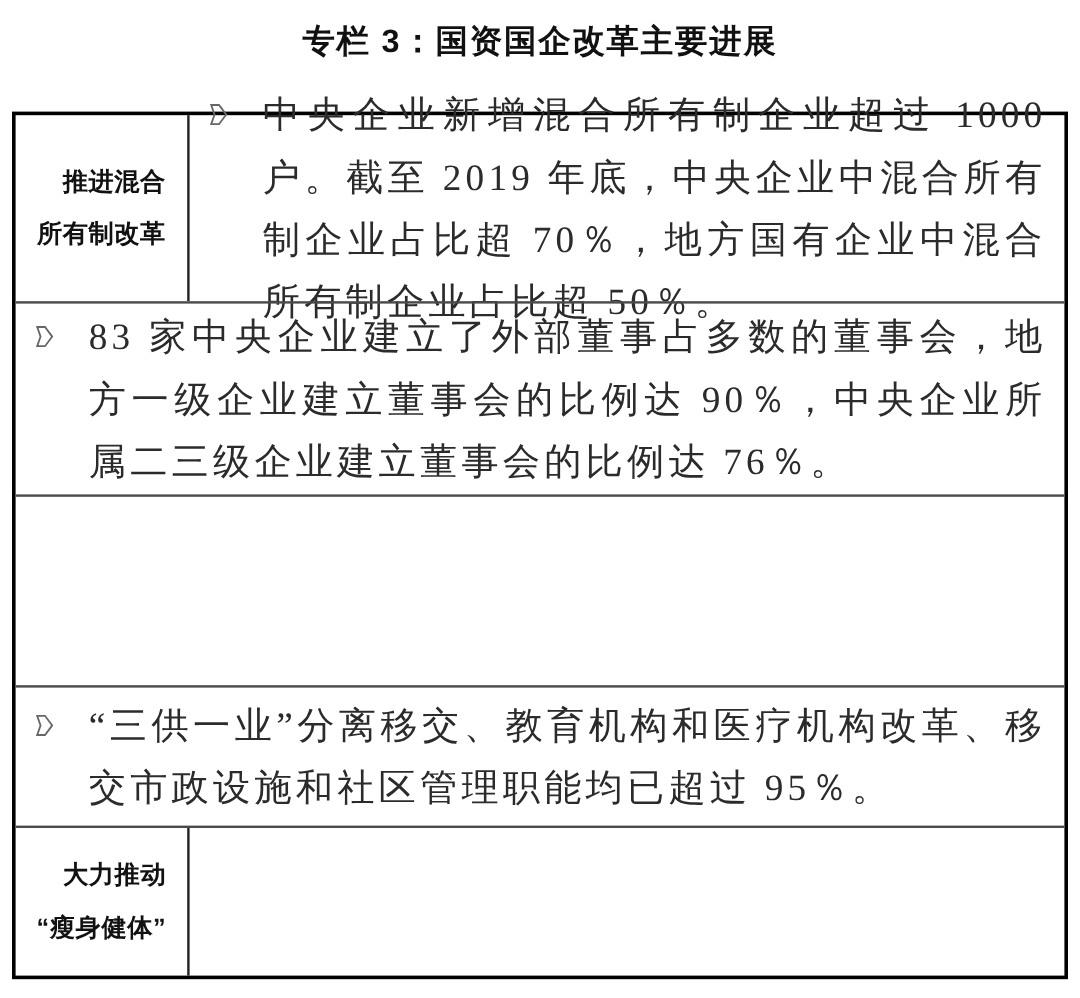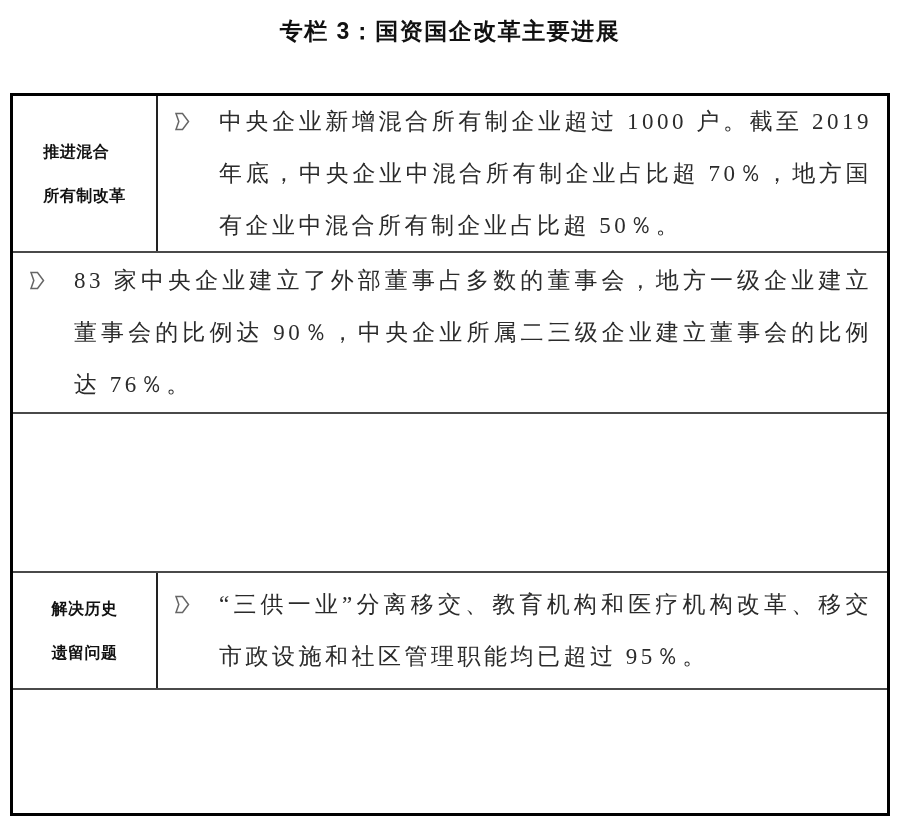--- a/index.html
+++ b/index.html
@@ -10,21 +10,21 @@
     overflow: hidden;
   }
   .page { position: relative; width: 900px; height: 832px; }
 
   .title {
     position: absolute;
     top: 16px; left: 0; width: 100%;
     text-align: center;
     font-family: "Liberation Sans", sans-serif;
     font-weight: 700;
-    font-size: 23px;
+    font-size: 27px;
     letter-spacing: 1.5px;
     color: #111111;
   }
 
   .box-table {
     position: absolute;
     left: 10px; top: 93px;
     width: 880px; height: 723px;
     border: 3px solid #000000;
     display: flex;
@@ -40,24 +40,24 @@
   .row:nth-child(4) { height: 117px; }
   .row:nth-child(5) { height: 125px; }
 
   .cell-left {
     width: 145px;
     flex: 0 0 145px;
     border-right: 2px solid #222222;
     display: flex;
     align-items: center;
     justify-content: center;
-    text-align: left;
+    text-align: right;
     font-family: "Liberation Sans", sans-serif;
     font-weight: 700;
-    font-size: 16px;
+    font-size: 21px;
     line-height: 44px;
     letter-spacing: 0.5px;
     color: #111111;
     white-space: pre-line;
     padding: 2px 1px;
   }
 
   .cell-right {
     flex: 1 1 auto;
     display: flex;
@@ -72,21 +72,21 @@
   .bullet {
     flex: 0 0 18px;
     margin-top: 15px;
     margin-right: 28px;
     line-height: 0;
   }
   .bullet svg { display: block; }
   .cell-text {
     flex: 1 1 auto;
     font-family: "Liberation Serif", serif;
-    font-size: 23px;
+    font-size: 31px;
     line-height: 52px;
     letter-spacing: 3.5px;
     color: #2b2b2b;
     text-align: justify;
     text-justify: inter-ideograph;
   }
 </style>
 </head>
 <body>
 
@@ -121,31 +121,31 @@
           </span>
           <div class="cell-text">83 家中央企业建立了外部董事占多数的董事会，地方一级企业建立董事会的比例达 90％，中央企业所属二三级企业建立董事会的比例达 76％。</div>
         </div>
       </div>
     </div>
 
     <div class="row">
     </div>
 
     <div class="row">
-      <div class="cell-left">解决历史
-遗留问题</div>
       <div class="cell-right">
         <div class="cell-content">
           <span class="bullet">
             <svg width="18" height="21" viewBox="0 0 18 21">
                 <path d="M3 2.5 L9.5 2.5 L15.5 10.5 L9.5 18.5 L3 18.5 L5.8 10.5 Z" fill="none" stroke="#666666" stroke-width="1.5" stroke-linejoin="miter"></path>
               </svg>
           </span>
           <div class="cell-text">“三供一业”分离移交、教育机构和医疗机构改革、移交市政设施和社区管理职能均已超过 95％。</div>
         </div>
       </div>
     </div>
 
     <div class="row">
+      <div class="cell-left">大力推动
+“瘦身健体”</div>
     </div>
 
   </div>
 </div>
 
 </body></html>

